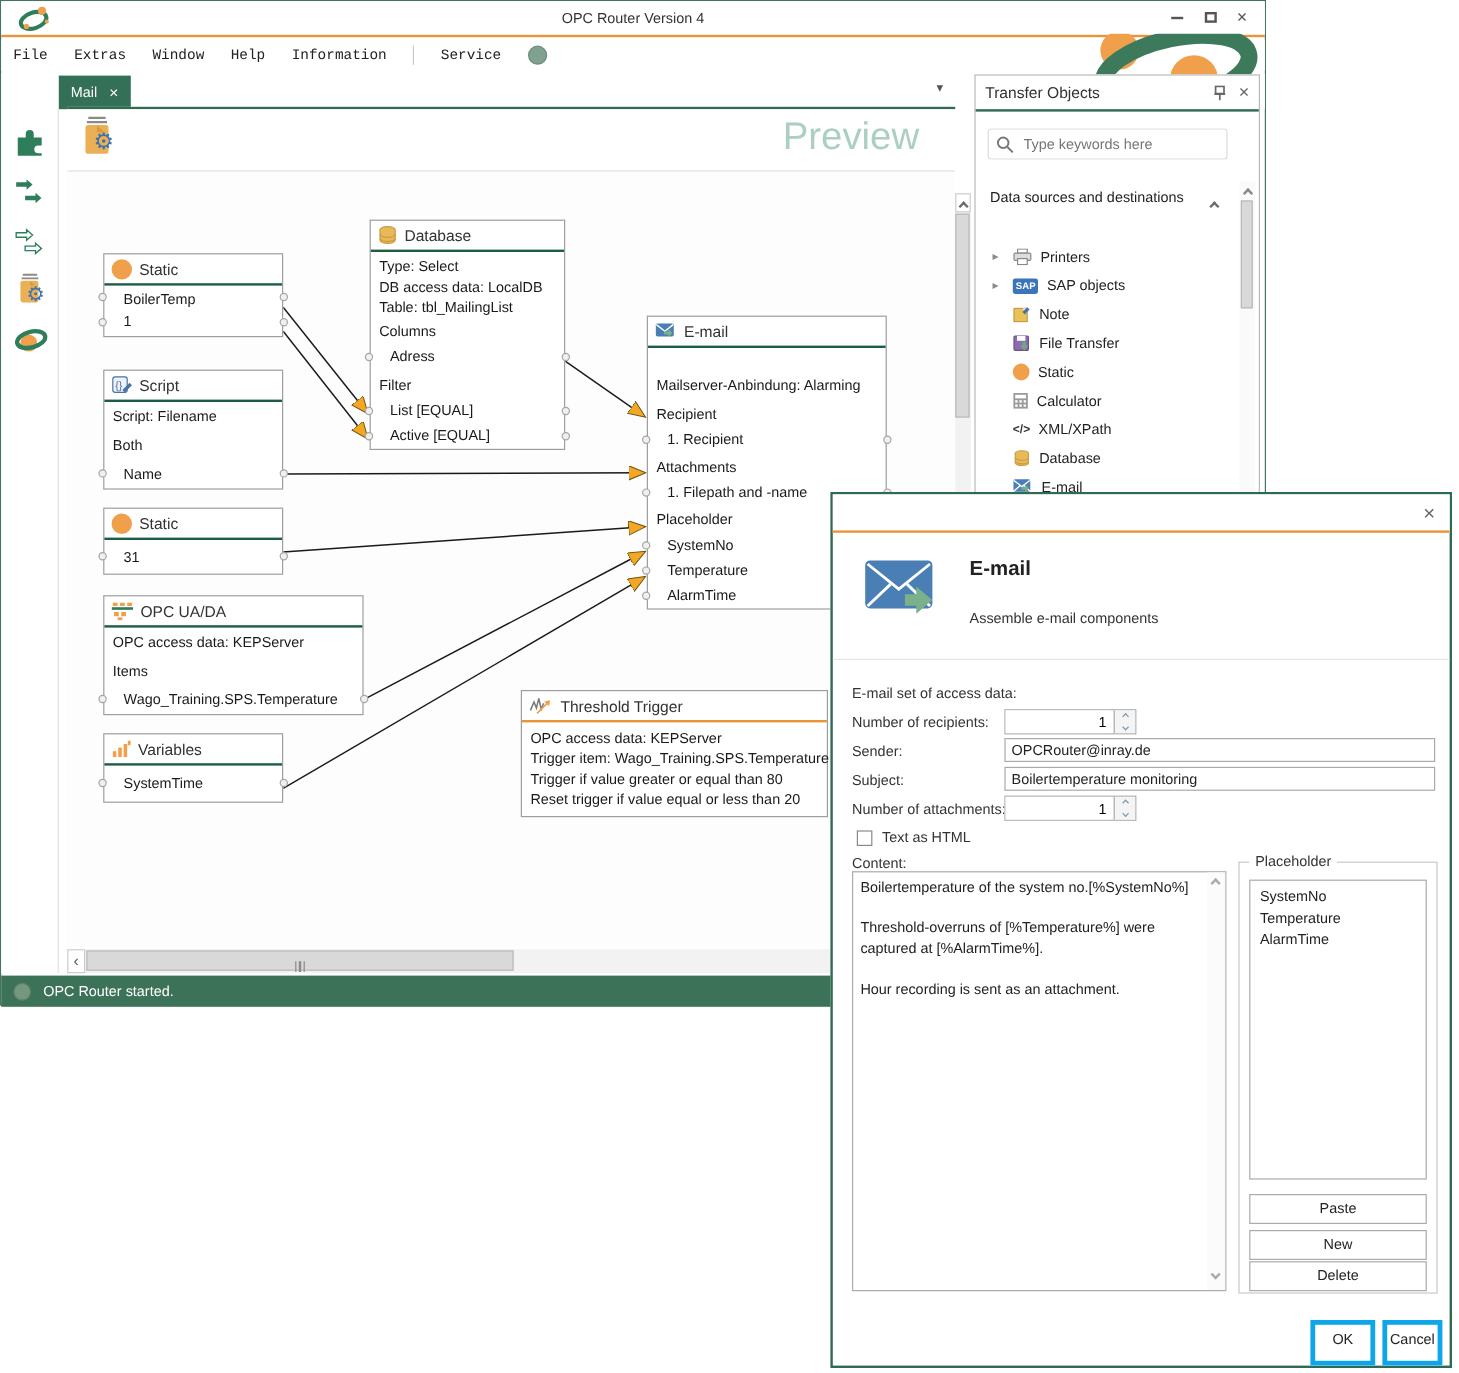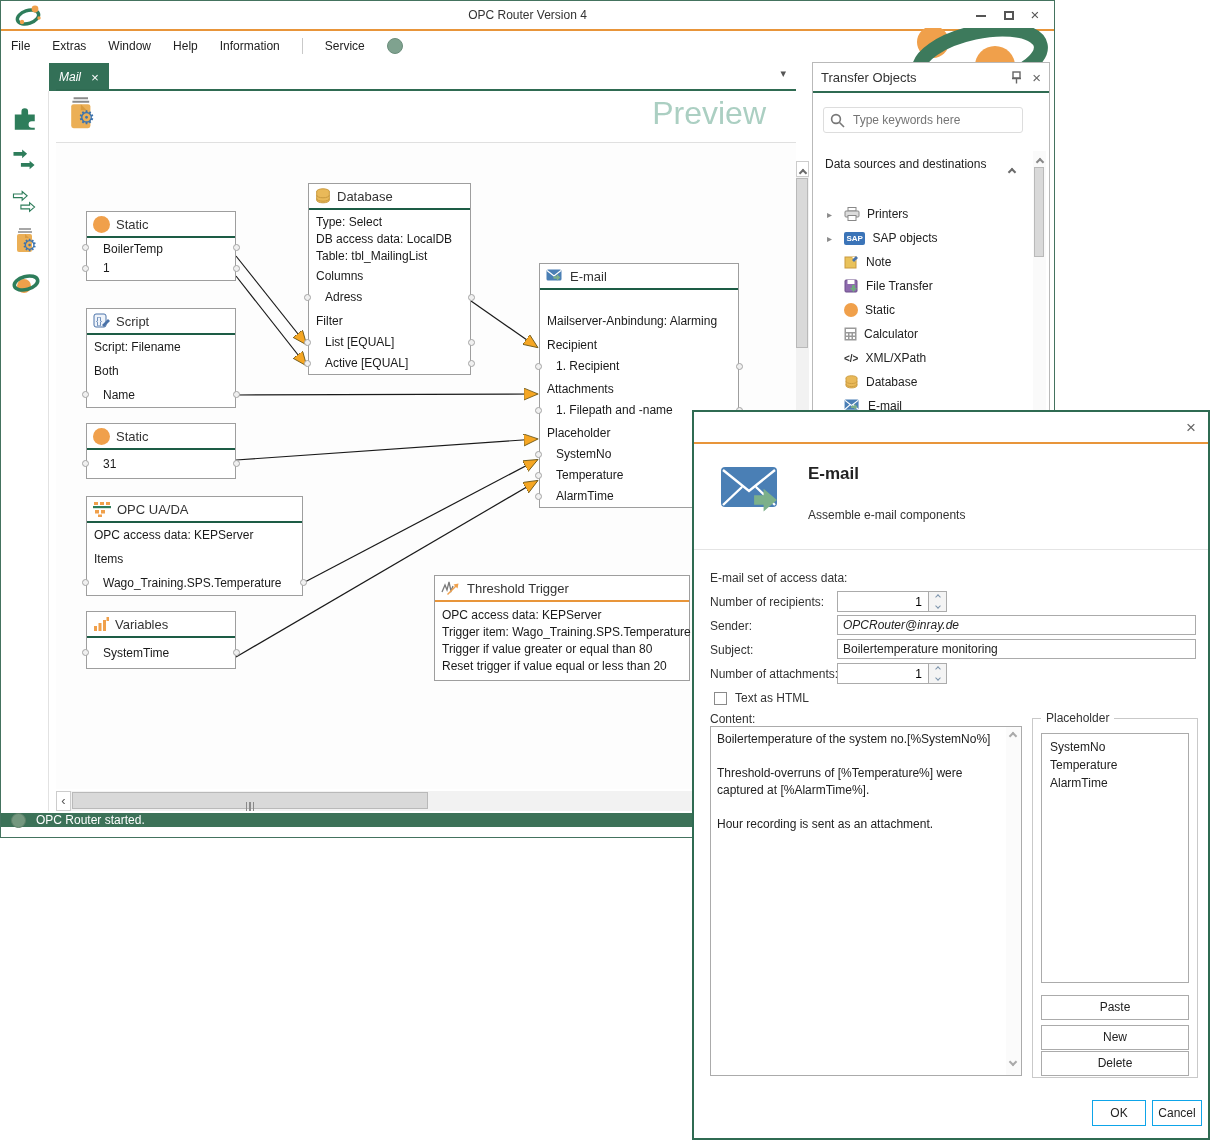--- a/index.html
+++ b/index.html
@@ -14,31 +14,31 @@
   #titlebar { position:absolute; left:0; top:0; width:100%; height:30px;
     background:#fff; border-bottom:2px solid #E8953A; }
   #title-text { position:absolute; left:0; right:0; top:7px; text-align:center;
     font-size:12px; color:#333; }
   .winbtn { position:absolute; top:5px; width:22px; height:18px; text-align:center;
     color:#555; font-size:15px; line-height:18px; cursor:default; }
   #btn-min span { display:inline-block; width:10px; height:2px; background:#555; margin-bottom:3px; }
   #btn-max span { display:inline-block; width:10px; height:9px; border:2px solid #555; }
 
   #menubar { position:absolute; left:0; top:32px; width:100%; height:26px; background:#fff;
-    display:flex; align-items:center; gap:22px; padding-left:10px; font-size:12px; color:#222; }
+    display:flex; align-items:center; gap:22px; padding-left:10px; font-size:12px; color:#222;font-family:Liberation Mono, monospace; }
   .menu-item { cursor:default; }
   .menu-sep { width:1px; height:16px; background:#c9c9c9; }
   #service-circle { width:16px; height:16px; border-radius:50%; background:#7fa28f;
     border:1px solid #6a8d7b; }
 
   
   #tabstrip { position:absolute; left:0; top:60px; width:100%; height:30px; background:#fff; }
   #tab-mail { position:absolute; left:48px; top:2px; height:28px; background:#33705ا; }
   #tab-mail { background:#337057; color:#fff; padding:0 10px; display:flex; align-items:center;
-    gap:10px; font-size:12px;font-style:italic; }
+    gap:10px; font-size:12px; }
   #tab-mail .x { font-size:13px; cursor:pointer; }
   #tab-dropdown { position:absolute; right:268px; top:6px; color:#555; font-size:11px; }
 
   
   #sidebar { position:absolute; left:0; top:90px; width:48px; height:720px; background:#fff;
     border-right:1px solid #e2e2e2; }
   .side-ic { position:absolute; left:10px; width:30px; height:30px; cursor:pointer; }
 
   
   #canvas { position:absolute; left:55px; top:88px; width:740px; height:700px;
@@ -64,21 +64,21 @@
 
   
   .sb { background:#f2f2f2; position:absolute; }
   .sb-thumb { background:#d9d9d9; border:1px solid #b9b9b9; position:absolute; }
   .chev { display:inline-block; border:solid #6b6b6b; border-width:0 2px 2px 0; padding:2px; }
   .chev.up { transform:rotate(-135deg); }
   .chev.down { transform:rotate(45deg); }
   .grip { display:inline-block; width:1.5px; height:9px; background:#8a8a8a; margin:0 1px; }
 
   
-  #statusbar { position:absolute; left:0; top:812px; width:1055px; height:14px; background:#3C7258;
+  #statusbar { position:absolute; left:0; top:812px; width:1055px; height:26px; background:#3C7258;
     color:#fff; display:flex; align-items:center; gap:10px; padding-left:10px; font-size:12px; }
   #status-circle { width:15px; height:15px; border-radius:50%; background:#74987f; border:1px solid #5d8069; }
 
   
   #panel { position:absolute; left:812px; top:62px; width:238px; height:776px; background:#fff;
     border:1px solid #b9b9b9; z-index:5; }
   #panel-head { height:30px; border-bottom:2px solid #2F6B52; display:flex; align-items:center;
     padding:0 8px; font-size:13px; color:#333; }
   #panel-head .sp { flex:1; }
   #panel-search { position:absolute; left:10px; top:44px; width:200px; height:26px;
@@ -129,21 +129,21 @@
     padding:4px 18px 4px 6px; resize:none; outline:none; color:#222; line-height:17px; overflow:hidden; }
   #ta-sb { position:absolute; left:312px; top:315px; width:15px; height:348px; background:#fbfbfb; }
   #ph-group { position:absolute; left:338px; top:306px; width:166px; height:360px;
     border:1px solid #c9c9c9; }
   #ph-legend { position:absolute; left:8px; top:-8px; background:#fff; padding:0 5px; color:#333; }
   #ph-list { position:absolute; left:8px; top:14px; width:148px; height:250px; border:1px solid #ABABAB;
     background:#fff; padding-top:4px; }
   .ph-item { padding:2px 8px; color:#222; cursor:default; }
   .ph-btn { position:absolute; left:8px; width:148px; height:25px; border:1px solid #ABABAB;
     background:#fff; text-align:center; line-height:23px; color:#222; cursor:pointer; }
-  .okbtn { position:absolute; top:688px; height:26px; border:1px solid #0ea5e9; background:#fff;
+  .okbtn { position:absolute; top:688px; height:38px; border:4px solid #0ea5e9; background:#fff;
     text-align:center; line-height:24px; color:#222; cursor:pointer; }
 </style>
 </head>
 <body>
 
 <div id="app">
 
   <div id="titlebar">
     <svg class="abs" style="left:12px;top:3px" width="30" height="24" viewBox="0 0 30 24">
       <ellipse cx="15" cy="13" rx="11" ry="6.5" fill="none" stroke="#2E7D5B" stroke-width="3.4" transform="rotate(-18 15 13)"></ellipse>
@@ -497,21 +497,21 @@
   <div class="dlg-label" style="top:183px">Number of recipients:</div>
   <div class="spin-wrap" style="left:143px;top:179px">
     <input value="1" style="">
     <span class="spin-btns">
         <span class="chev up"></span>
         <span class="chev down"></span>
       </span>
   </div>
 
   <div class="dlg-label" style="top:207px">Sender:</div>
-  <input class="dlg-input" style="left: 143px; top: 203px; width: 359px; font-style: italic;" value="OPCRouter@inray.de">
+  <input class="dlg-input" style="left: 143px; top: 203px; width: 359px;" value="OPCRouter@inray.de">
 
   <div class="dlg-label" style="top:231px">Subject:</div>
   <input class="dlg-input" style="left: 143px; top: 227px; width: 359px;" value="Boilertemperature monitoring">
 
   <div class="dlg-label" style="top:255px">Number of attachments:</div>
   <div class="spin-wrap" style="left:143px;top:251px">
     <input value="1" style="">
     <span class="spin-btns">
         <span class="chev up"></span>
         <span class="chev down"></span>

